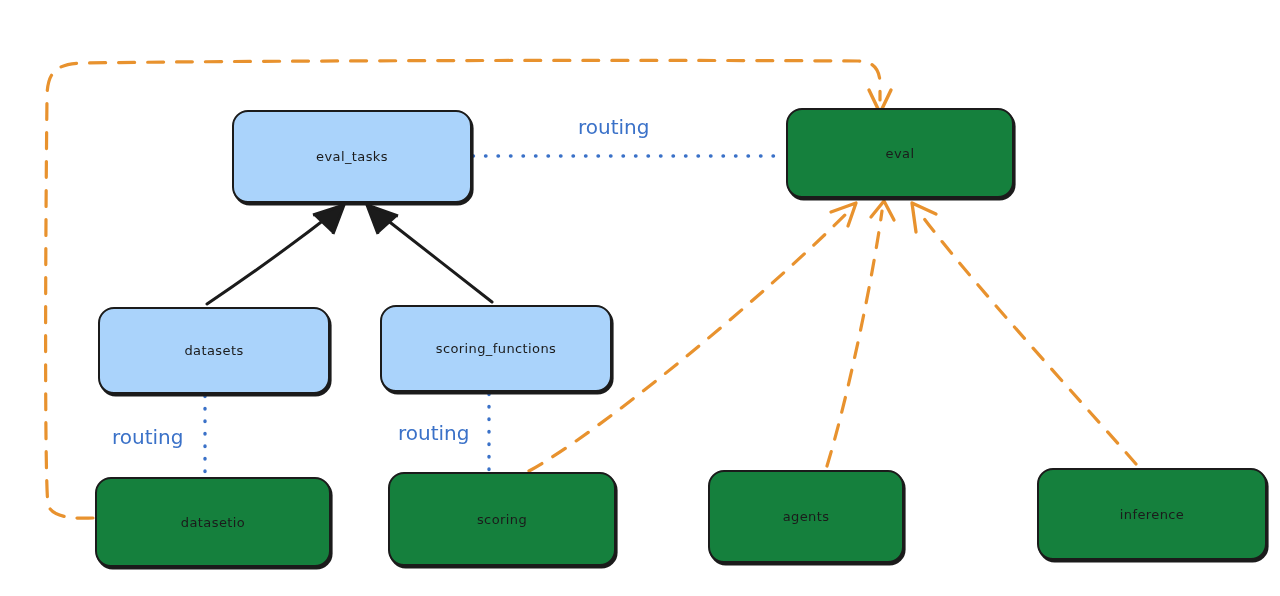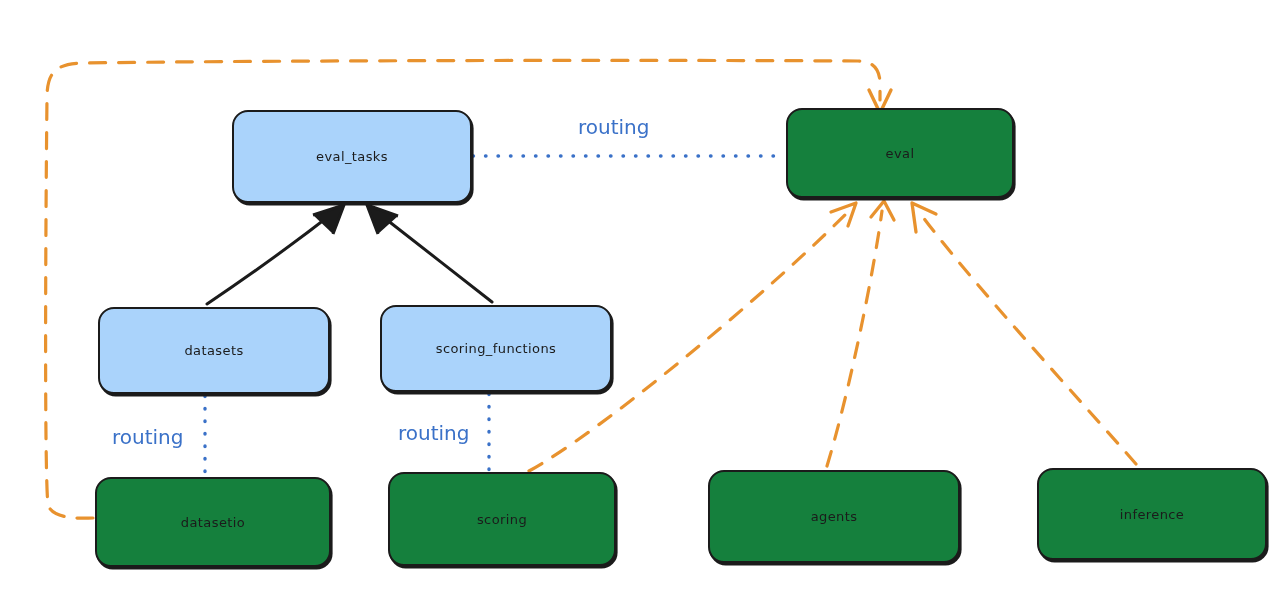--- a/index.html
+++ b/index.html
@@ -121,21 +121,21 @@
   </div>
 
   <div class="node green" style="left:95px; top:477px; width:236px; height:90px;">
     <span class="node-label">datasetio</span>
   </div>
 
   <div class="node green" style="left:388px; top:472px; width:228px; height:94px;">
     <span class="node-label">scoring</span>
   </div>
 
-  <div class="node green" style="left:708px; top:470px; width:252px; height:93px;text-align:right;">
+  <div class="node green" style="left:708px; top:470px; width:196px; height:93px;text-align:right;">
     <span class="node-label">agents</span>
   </div>
 
   <div class="node green" style="left:1025px; top:468px; width:230px; height:92px;margin-left:12px;">
     <span class="node-label">inference</span>
   </div>
 
   <span class="edge-label" style="left:578px; top:115px;">routing</span>
 
   <span class="edge-label" style="left:112px; top:425px;">routing</span>

